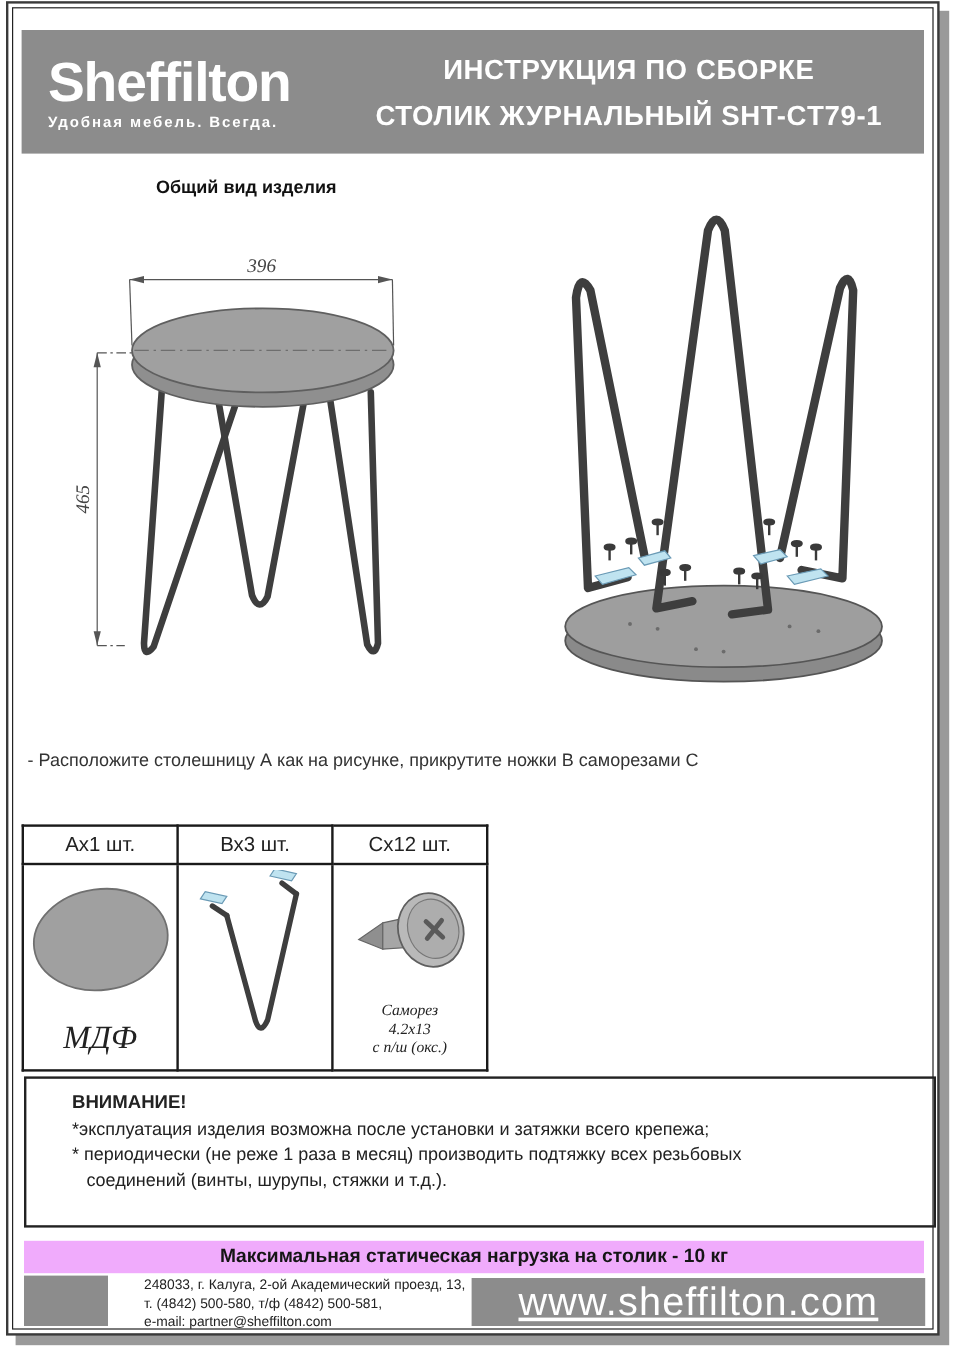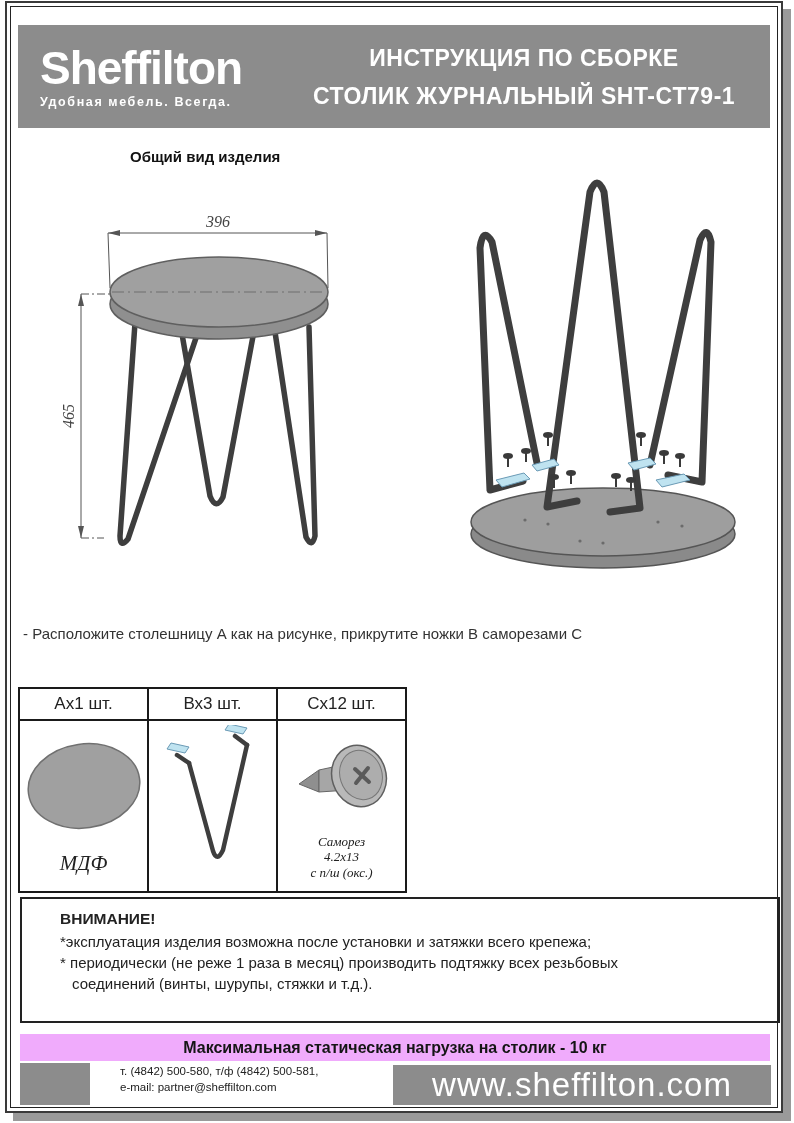--- a/index.html
+++ b/index.html
@@ -21,37 +21,37 @@
   .dwg-right{position:absolute;left:409px;top:153px;}
   .dim-text{font-family:"Liberation Serif", serif;font-style:italic;font-size:16px;fill:#444;}
   
   .instruction{position:absolute;left:12px;top:618px;font-size:15px;color:#333;}
   
   .parts{position:absolute;left:7px;top:680px;border-collapse:collapse;}
   .parts th,.parts td{border:2px solid #1a1a1a;}
   .parts th{width:125px;height:28px;font-size:17px;font-weight:normal;color:#222;text-align:center;}
   .parts td{height:166px;text-align:center;vertical-align:middle;padding:2px;margin-top:36px;}
   .part-label{font-family:"Liberation Serif", serif;font-style:italic;color:#222;}
-  .label-a{font-size:21px;margin-top:-4px;}
+  .label-a{font-size:27px;margin-top:-4px;}
   .label-c{font-size:13px;line-height:1.2;margin-top:6px;}
   
   .warning{position:absolute;left:9px;top:890px;width:708px;height:86px;border:2px solid #222;
     padding:11px 10px 25px 38px;font-size:15px;color:#222;}
   .warning-title{font-weight:bold;font-size:15.5px;margin-bottom:3px;}
   .warning-line{line-height:21px;}
   .warning-indent{padding-left:12px;}
   
   .maxload{position:absolute;left:9px;top:1027px;width:750px;height:27px;background:#f0abfc;
     display:flex;align-items:center;justify-content:center;
     font-size:16px;font-weight:bold;color:#151515;}
   
   .footer-square{position:absolute;left:9px;top:1056px;width:70px;height:42px;background:#8c8c8c;}
   .address{position:absolute;left:109px;top:1057px;font-size:11.5px;color:#222;line-height:15.5px;}
   .site-banner{position:absolute;left:382px;top:1058px;width:378px;height:40px;background:#8c8c8c;
-    display:flex;align-items:center;justify-content:center;color:#fff;font-size:33px;letter-spacing:1px;}
+    display:flex;align-items:center;justify-content:center;color:#fff;font-size:33px;letter-spacing:1px;text-decoration:underline;}
 </style>
 </head>
 <body>
 
 <div class="page">
 
   <div class="header">
     <div class="logo-block">
       <div class="logo-text">Sheffilton</div>
       <div class="tagline">Удобная мебель. Всегда.</div>
@@ -203,18 +203,19 @@
     <div class="warning-title">ВНИМАНИЕ!</div>
     <div class="warning-line">*эксплуатация изделия возможна после установки и затяжки всего крепежа;</div>
     <div class="warning-line">* периодически (не реже 1 раза в месяц) производить подтяжку всех резьбовых</div>
     <div class="warning-line warning-indent">соединений (винты, шурупы, стяжки и т.д.).</div>
   </div>
 
   <div class="maxload">Максимальная статическая нагрузка на столик - 10 кг</div>
 
   <div class="footer-square"></div>
   <div class="address">
+    <div>248033, г. Калуга, 2-ой Академический проезд, 13,</div>
     <div>т. (4842) 500-580, т/ф (4842) 500-581,</div>
     <div>e-mail: partner@sheffilton.com</div>
   </div>
   <div class="site-banner">www.sheffilton.com</div>
 
 </div>
 
 </body></html>

